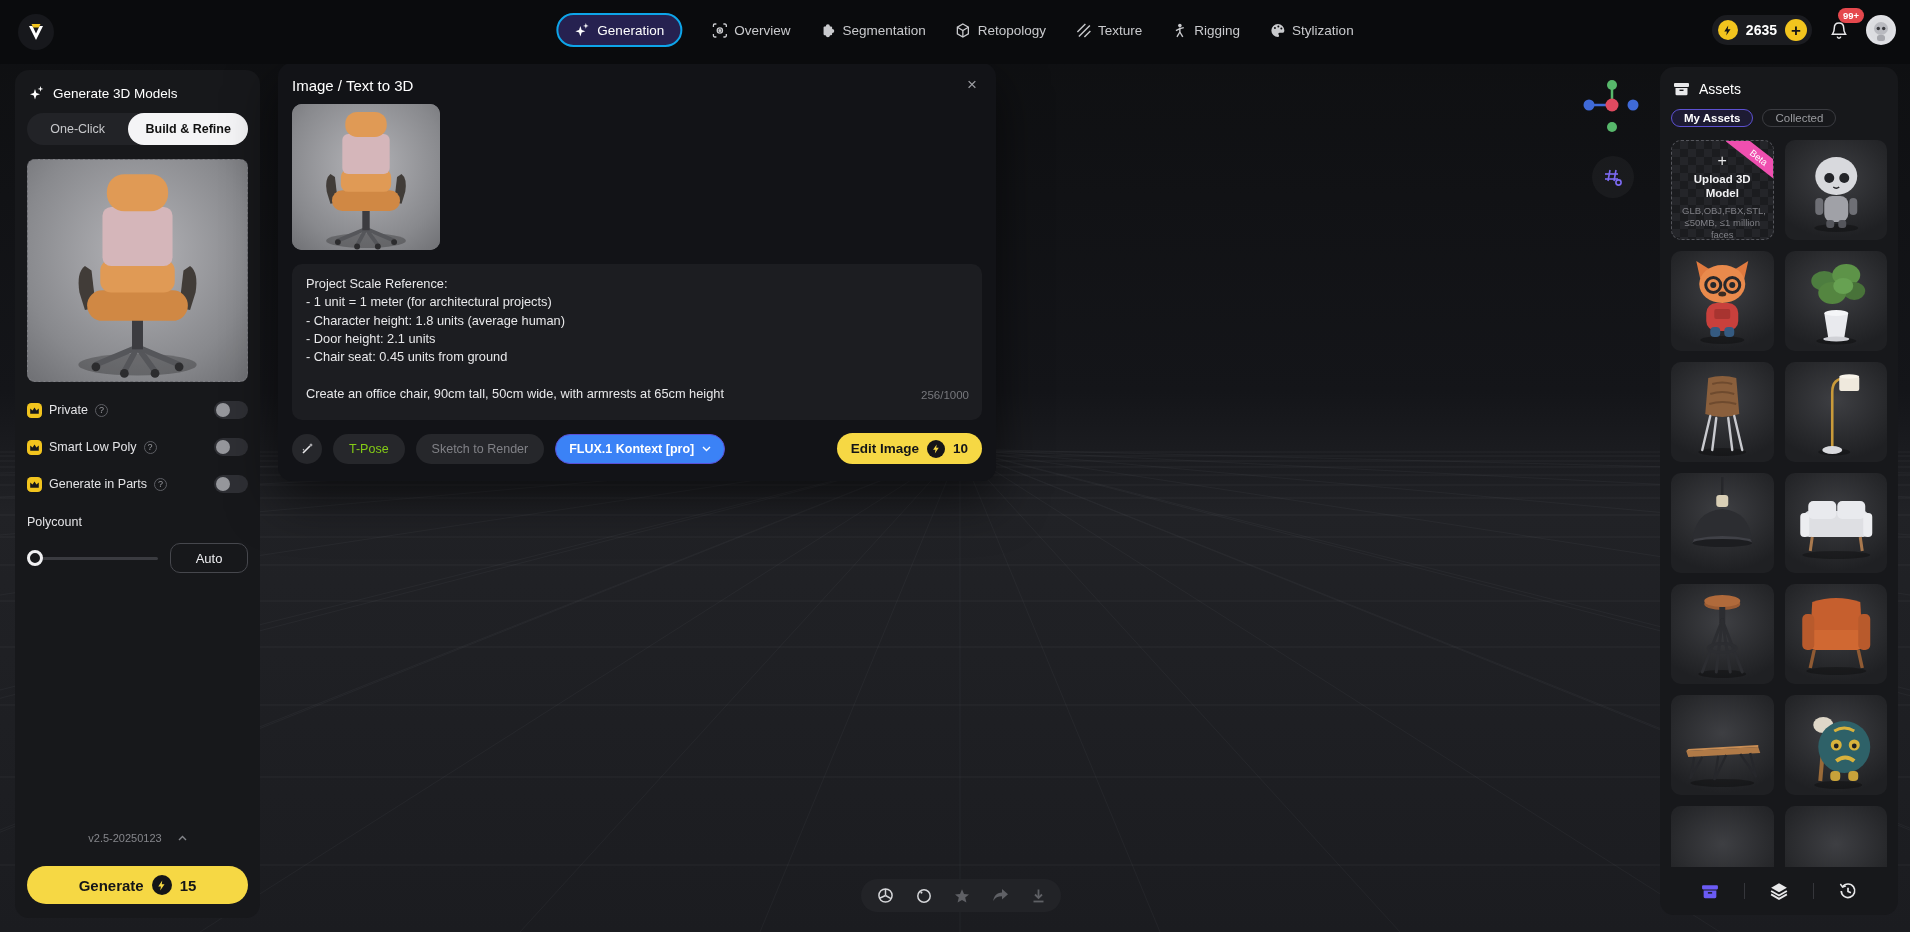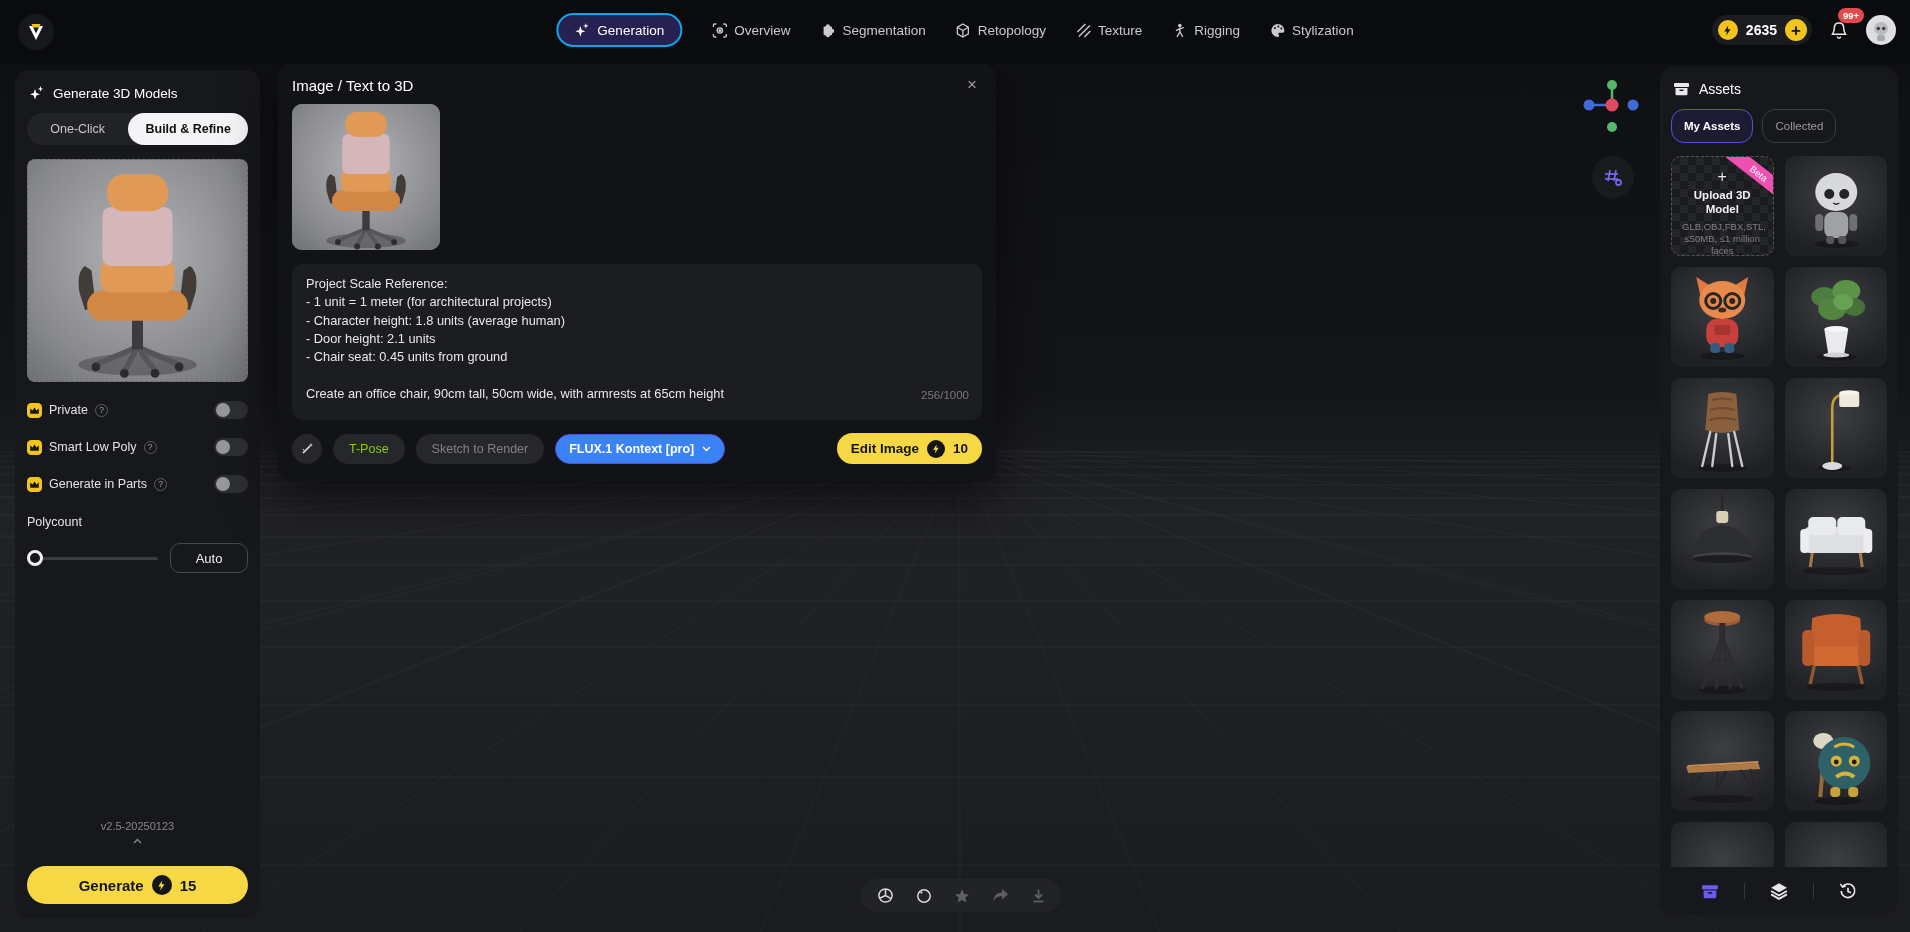--- a/index.html
+++ b/index.html
@@ -39,21 +39,21 @@
   .toggle { margin-left:auto; width:34px; height:18px; border-radius:9px; background:#2e2f34; position:relative; cursor:pointer; }
   .toggle .knob { position:absolute; left:2px; top:2px; width:14px; height:14px; border-radius:50%; background:#96979c; }
   .crown { width:15px; height:15px; flex:0 0 auto; }
   #polycount-label { margin-top:22px; font-size:12.5px; color:#e4e4e7; }
   #poly-row { margin-top:14px; display:flex; align-items:center; }
   #slider-wrap { position:relative; flex:1; height:16px; margin-right:12px; }
   #slider-track { position:absolute; left:0; right:0; top:7px; height:3px; border-radius:2px; background:#3a3b40; }
   #slider-knob { position:absolute; left:0; top:0; width:16px; height:16px; border-radius:50%; border:3px solid #f0f0f2; background:#17181b; cursor:pointer; }
   #auto-btn { width:78px; height:30px; border:1px solid #46474d; border-radius:10px; background:transparent; color:#ececef; font-size:13px; display:flex; align-items:center; justify-content:center; cursor:pointer; }
   #lp-spacer { flex:1; }
-  #version-row { display:flex; align-items:center; justify-content:center; gap:6px; color:#85868b; font-size:11px; cursor:pointer; margin-bottom:10px;flex-direction:column; }
+  #version-row { display:flex; align-items:center; justify-content:center; gap:16px; color:#85868b; font-size:11px; cursor:pointer; margin-bottom:10px; }
   #generate-btn { height:38px; border-radius:19px; background:#f6d844; display:flex; align-items:center; justify-content:center; gap:8px; color:#141518; font-size:15px; font-weight:bold; cursor:pointer;margin-top:12px; }
   .bolt-circle { width:20px; height:20px; border-radius:50%; background:#141518; display:flex; align-items:center; justify-content:center; }
 
   
   #modal { position:absolute; left:278px; top:63px; width:718px; height:418px; background:#121317; border-radius:14px; padding:14px 14px; box-shadow:0 18px 50px rgba(0,0,0,.55); z-index:32; }
   #modal-title { font-size:15px; color:#fff; }
   #modal-close { position:absolute; right:14px; top:12px; color:#9b9ca1; font-size:17px; cursor:pointer; width:20px; height:20px; text-align:center; line-height:20px; }
   #modal-thumb { margin-top:10px; width:148px; height:146px; border-radius:10px; overflow:hidden; background:#808186; }
   #prompt-box { position:relative; margin-top:14px; height:156px; background:#1c1d21; border-radius:10px; padding:11px 14px; }
   #prompt-text { font-size:12.8px; line-height:1.43; color:#e8e8ea; white-space:pre-wrap; }
@@ -63,21 +63,21 @@
   .chip.dim { color:#808186; }
   #wand-btn { width:30px; height:30px; border-radius:50%; background:#26272b; display:flex; align-items:center; justify-content:center; cursor:pointer; }
   #model-select { height:30px; border-radius:15px; background:#3b82f6; border:1px solid #5a4fd6; display:flex; align-items:center; gap:8px; padding:0 13px; font-size:12.5px; color:#fff; font-weight:bold; cursor:pointer; }
   #edit-image-btn { margin-left:auto; height:31px; border-radius:16px; background:#f6d844; display:flex; align-items:center; gap:8px; padding:0 14px; color:#141518; font-size:13.5px; font-weight:bold; cursor:pointer; }
   .bolt-circle.sm { width:18px; height:18px; }
 
   
   #assets-panel { position:absolute; left:1660px; top:67px; width:238px; height:848px; background:#17181b; border-radius:14px; padding:13px 11px 0; z-index:30; display:flex; flex-direction:column; }
   #ap-header { display:flex; align-items:center; gap:9px; font-size:14px; color:#fff; padding:1px 2px 0; }
   #ap-tabs { margin-top:12px; display:flex; gap:9px; }
-  .ap-tab { height:14px; border-radius:13px; padding:16px 12px; font-size:11.5px; display:flex; align-items:center; cursor:pointer; }
+  .ap-tab { height:14px; border-radius:13px; padding:8px 12px; font-size:11.5px; display:flex; align-items:center; cursor:pointer; }
   .ap-tab.active { border:1px solid #5d51d2; background:#1d1b33; color:#fff; font-weight:bold; }
   .ap-tab.idle { border:1px solid #3a3b40; color:#9a9b9f; }
   #asset-grid-clip { margin-top:13px; flex:1; overflow:hidden; }
   #asset-grid { display:grid; grid-template-columns:1fr 1fr; gap:11px; }
   .asset-card { height:100px; border-radius:10px; background:radial-gradient(ellipse 70% 60% at 50% 38%, #3e3f43 0%, #28292c 70%, #1f2023 100%); overflow:hidden; position:relative; cursor:pointer; }
   #upload-card { height:100px; border-radius:10px; border:1px dashed #55565c; position:relative; overflow:hidden; cursor:pointer;
      background:repeating-conic-gradient(#242529 0% 25%, #1b1c1f 0% 50%); background-size:16px 16px; text-align:center; }
   #upload-card .plus { color:#e8e8ea; font-size:16px; margin-top:12px; line-height:1; }
   #upload-card .uc-title { color:#f2f2f4; font-size:11.5px; font-weight:bold; line-height:1.25; margin:3px 12px 0; }
   #upload-card .uc-sub { color:#808187; font-size:9.5px; line-height:1.3; margin:4px 10px 0; }

